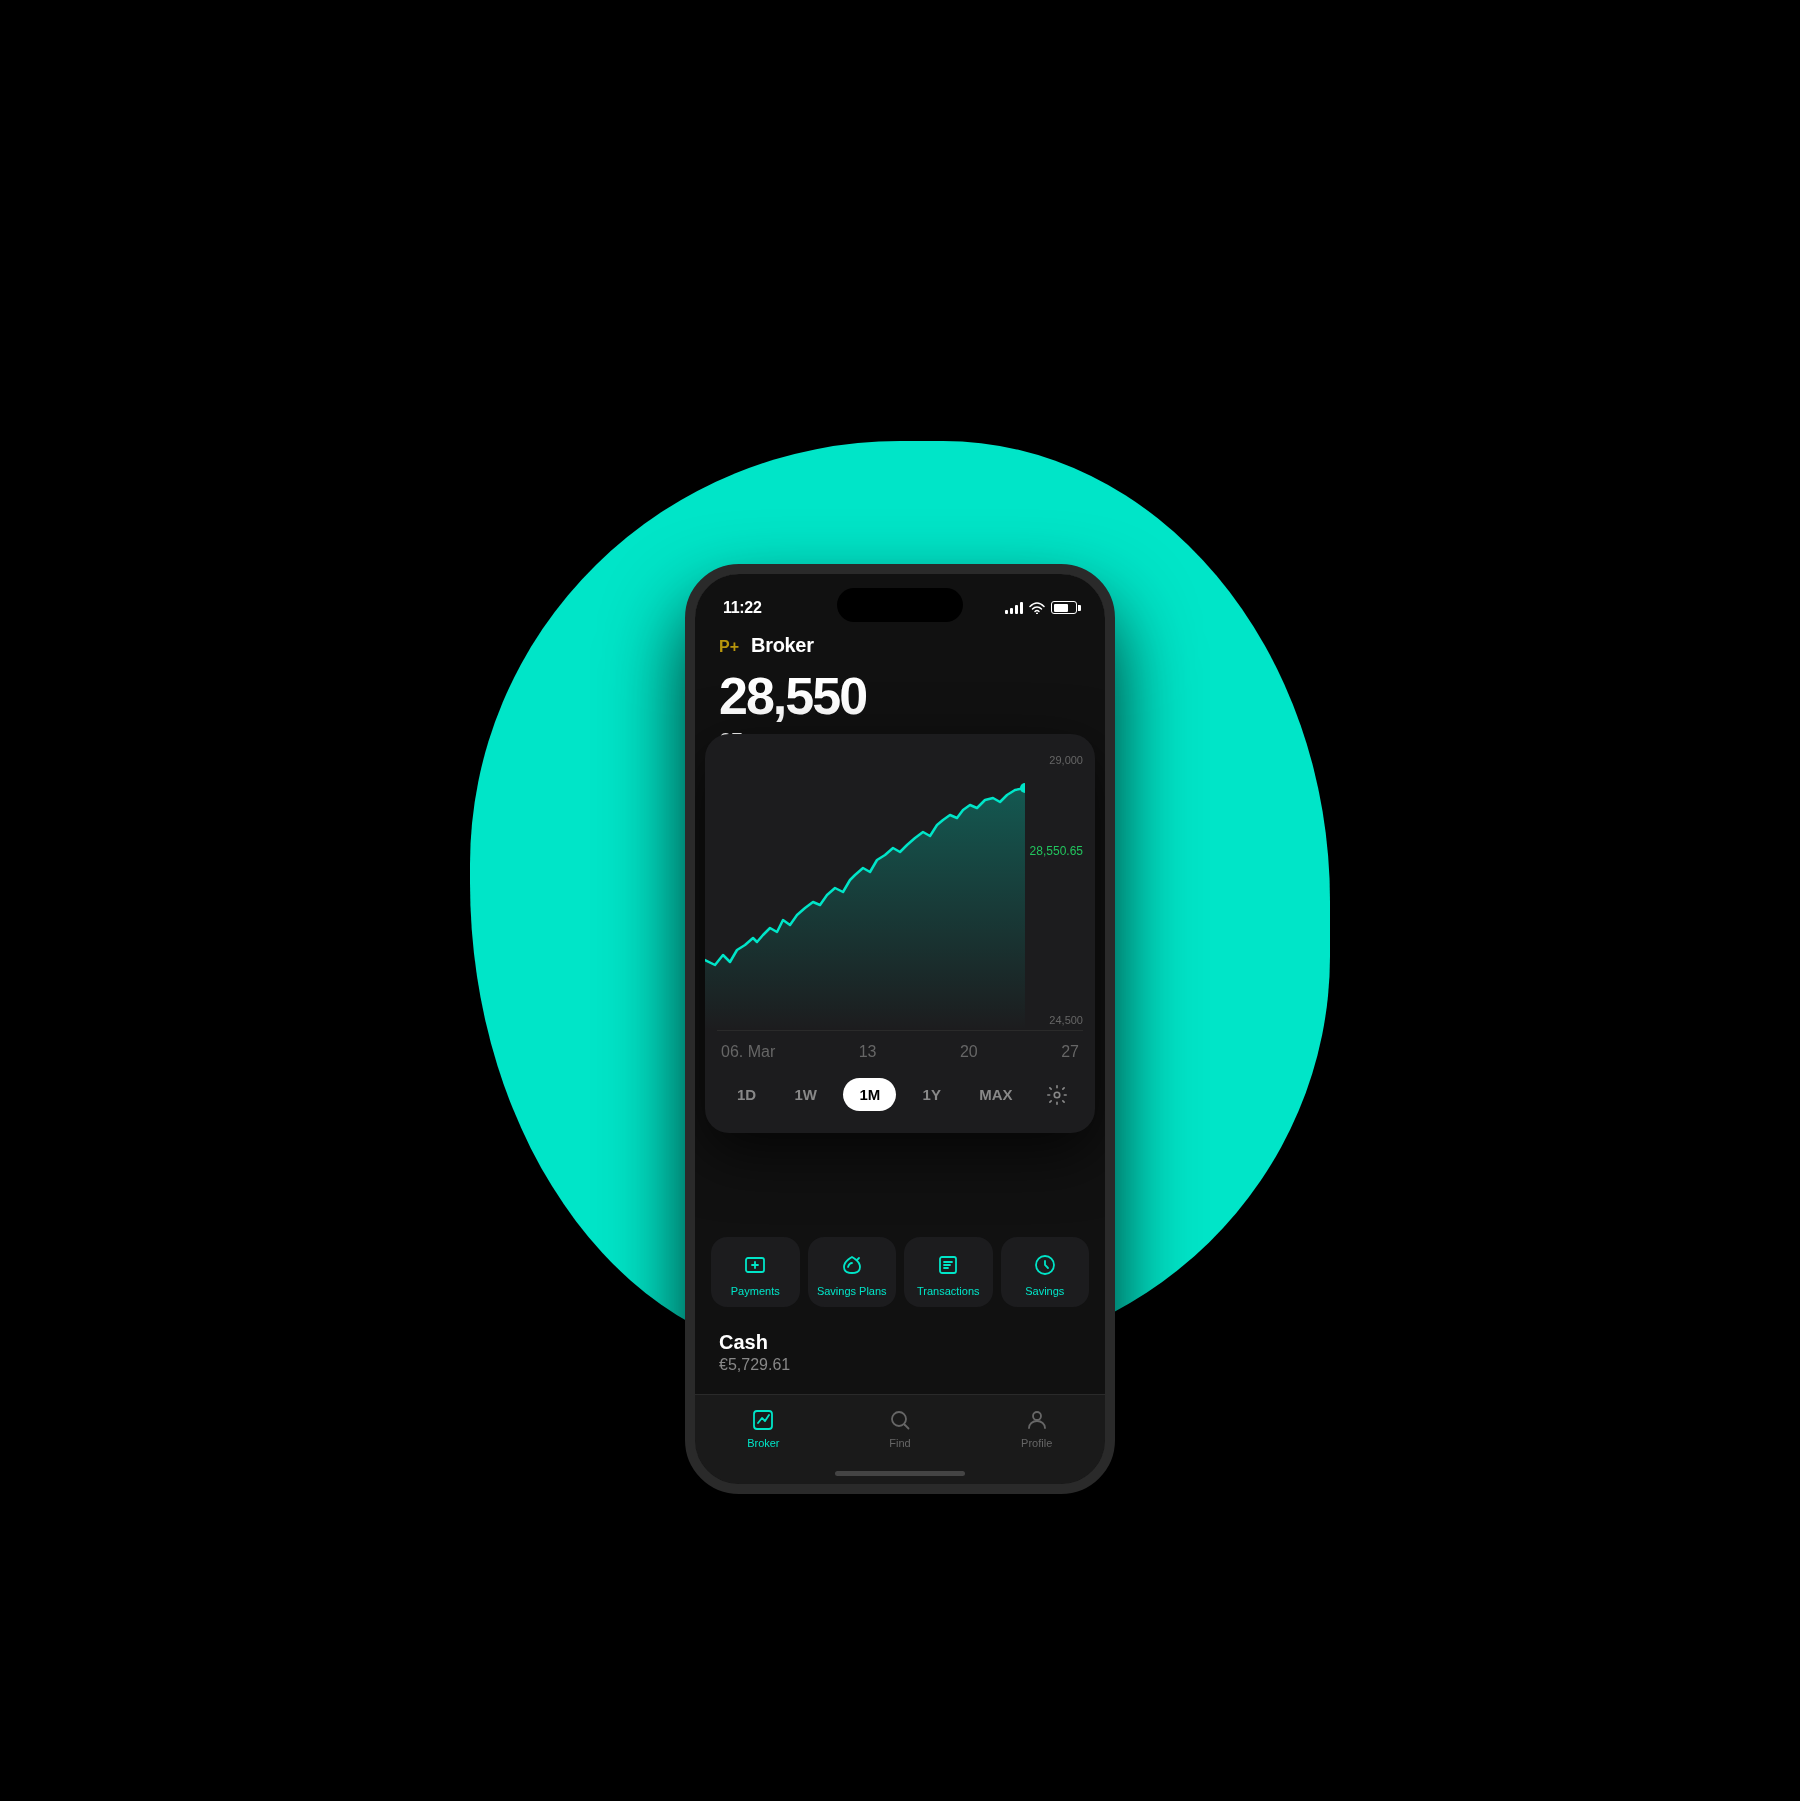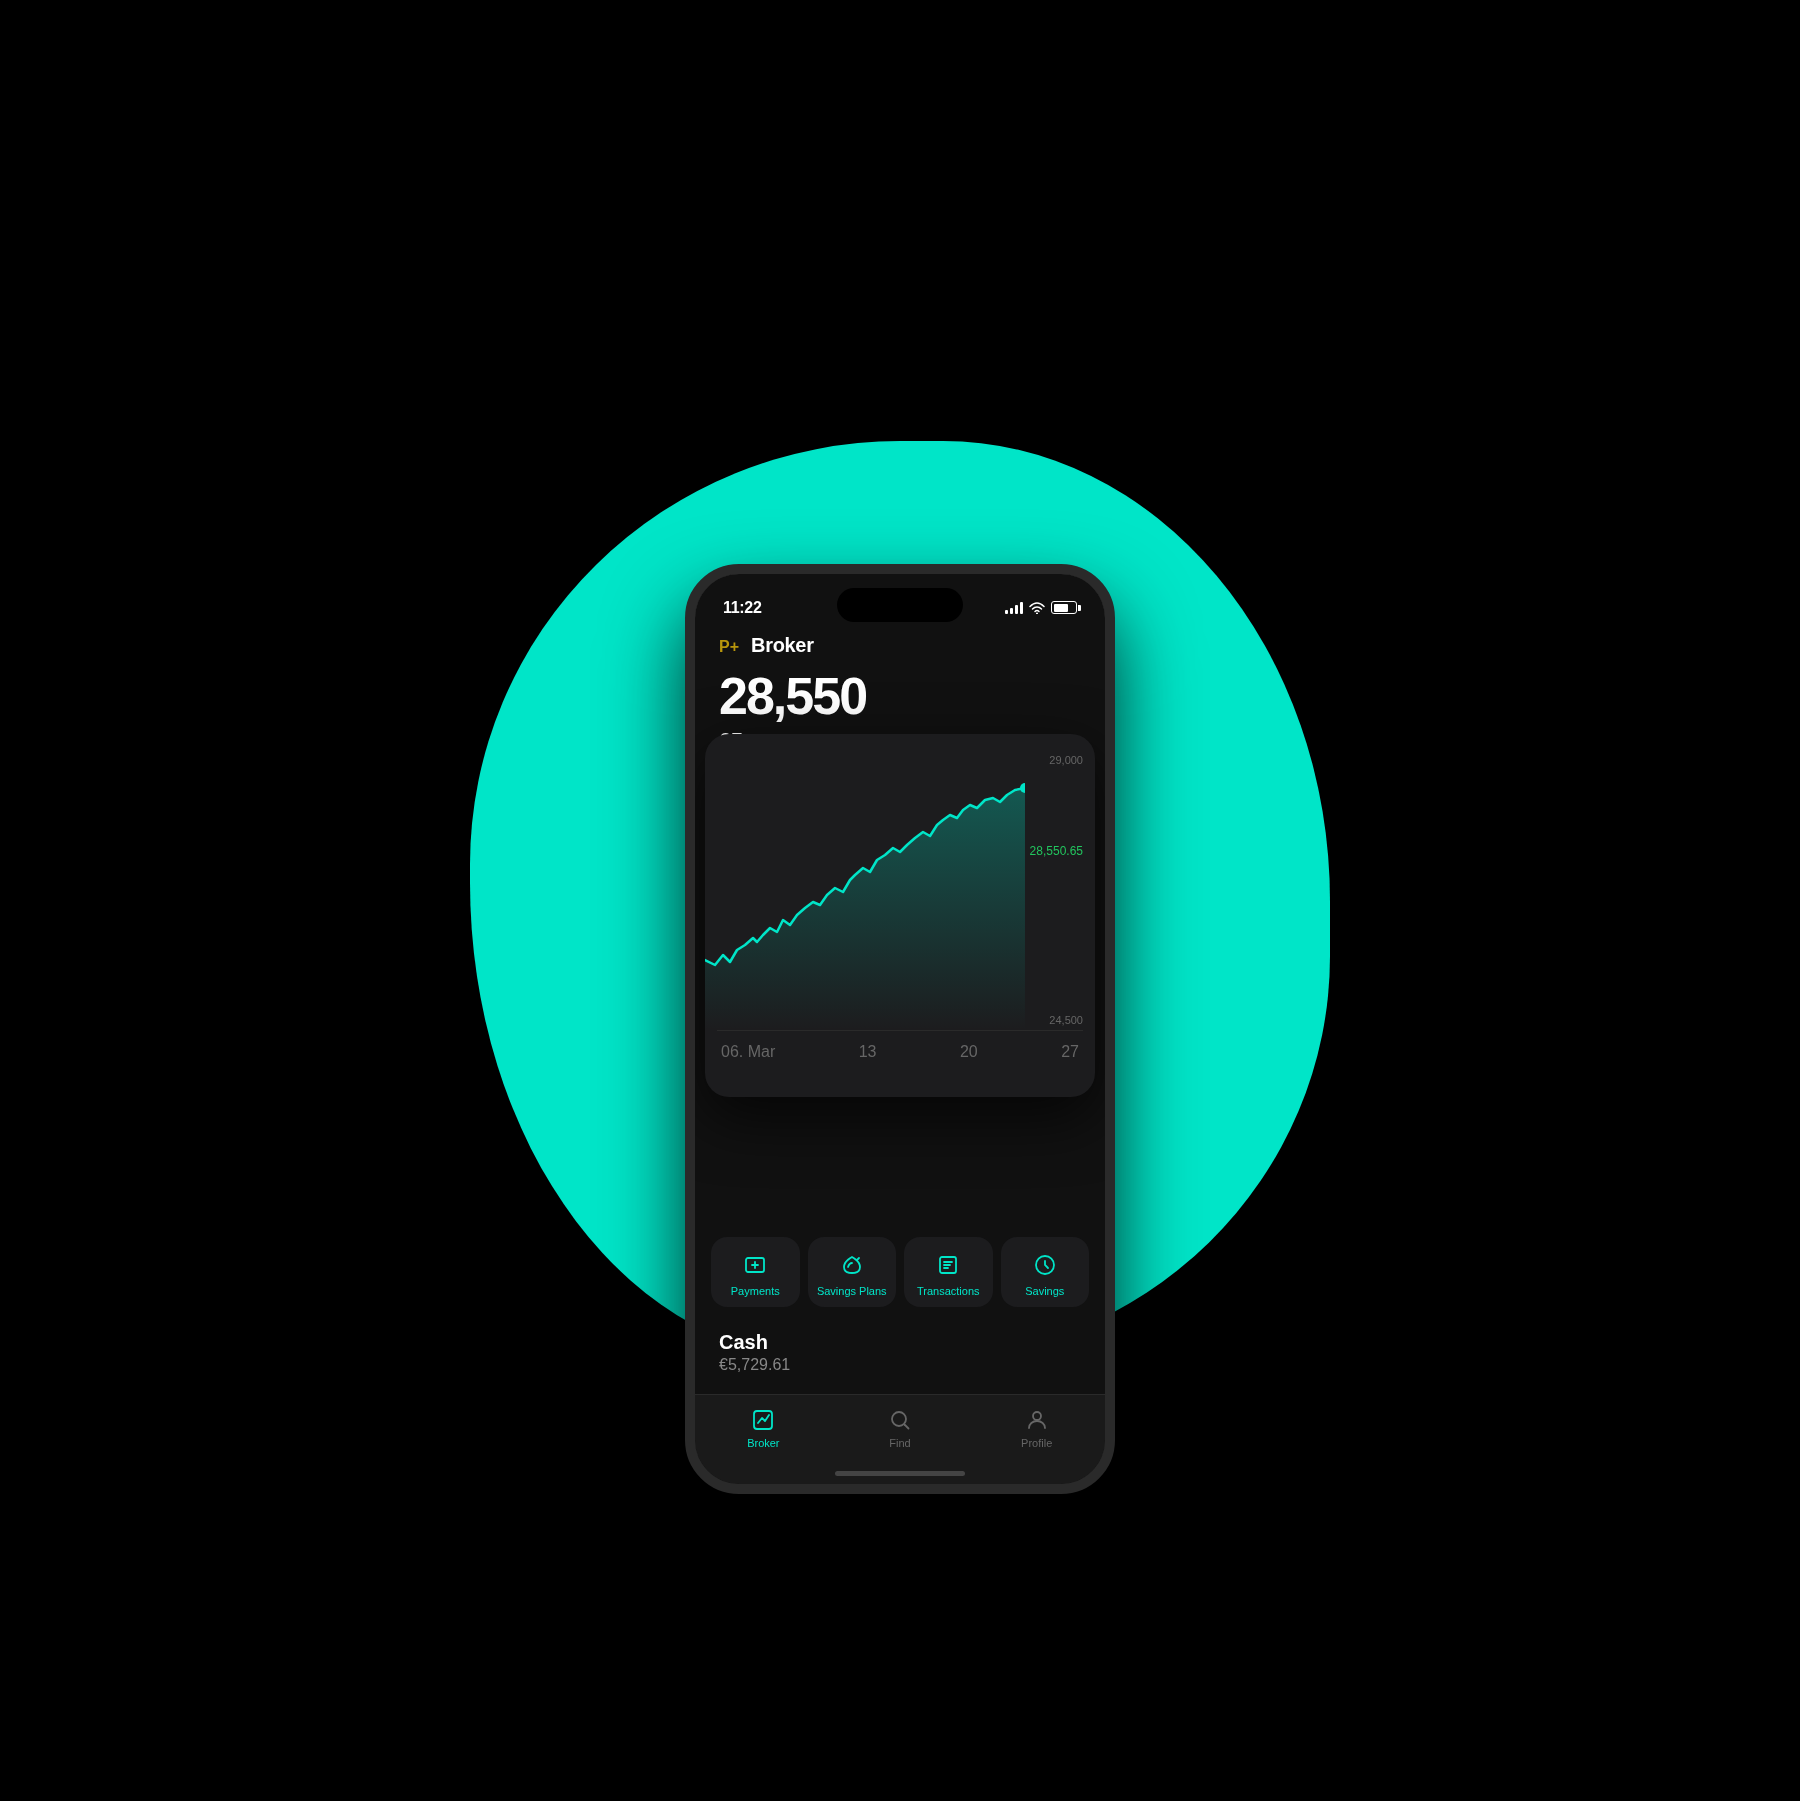--- a/index.html
+++ b/index.html
@@ -483,20 +483,33 @@
 
         <div class="chart-divider"></div>
 
         <div class="chart-x-labels">
           <span class="chart-x-label">06. Mar</span>
           <span class="chart-x-label">13</span>
           <span class="chart-x-label">20</span>
           <span class="chart-x-label">27</span>
         </div>
 
+        <div class="period-selector">
+          <button class="period-btn">1D</button>
+          <button class="period-btn">1W</button>
+          <button class="period-btn active">1M</button>
+          <button class="period-btn">1Y</button>
+          <button class="period-btn">MAX</button>
+          <div class="settings-btn">
+            <svg width="22" height="22" viewBox="0 0 24 24" fill="none">
+              <circle cx="12" cy="12" r="3" stroke="#888" stroke-width="1.8"></circle>
+              <path d="M12 2v2M12 20v2M4.22 4.22l1.42 1.42M18.36 18.36l1.42 1.42M2 12h2M20 12h2M4.22 19.78l1.42-1.42M18.36 5.64l1.42-1.42" stroke="#888" stroke-width="1.8" stroke-linecap="round"></path>
+            </svg>
+          </div>
+        </div>
       </div>
 
       <div class="quick-actions">
         <div class="action-item">
           <div class="action-icon">
             <svg width="24" height="24" viewBox="0 0 24 24" fill="none">
               <rect x="3" y="5" width="18" height="14" rx="2" stroke="#00e5c8" stroke-width="1.8"></rect>
               <path d="M12 9v6M9 12h6" stroke="#00e5c8" stroke-width="1.8" stroke-linecap="round"></path>
             </svg>
           </div>

